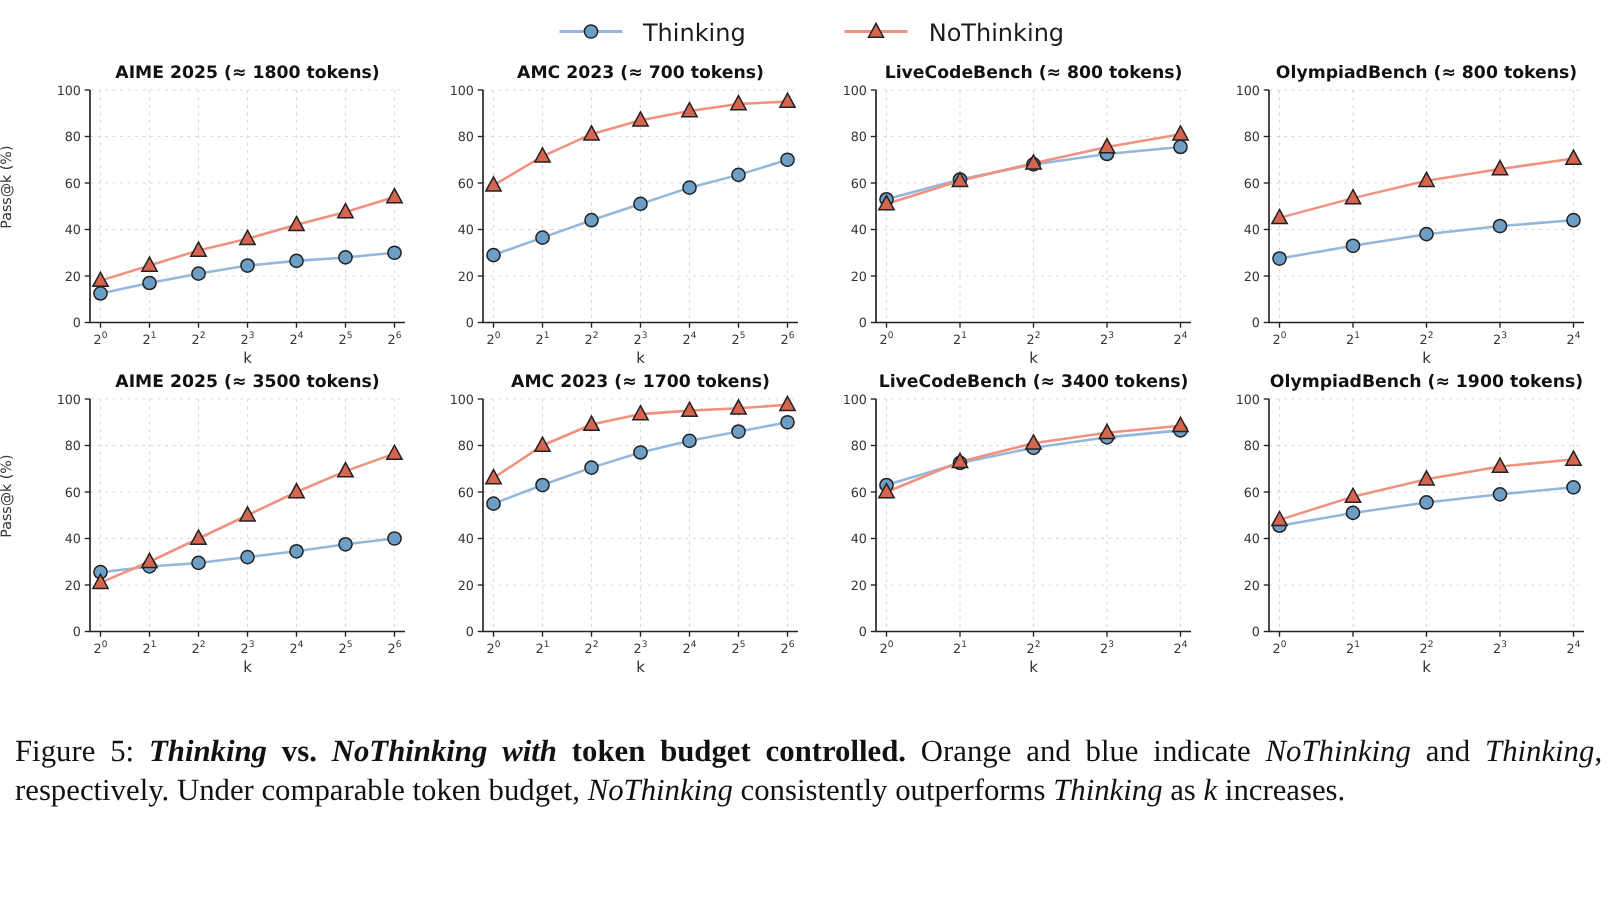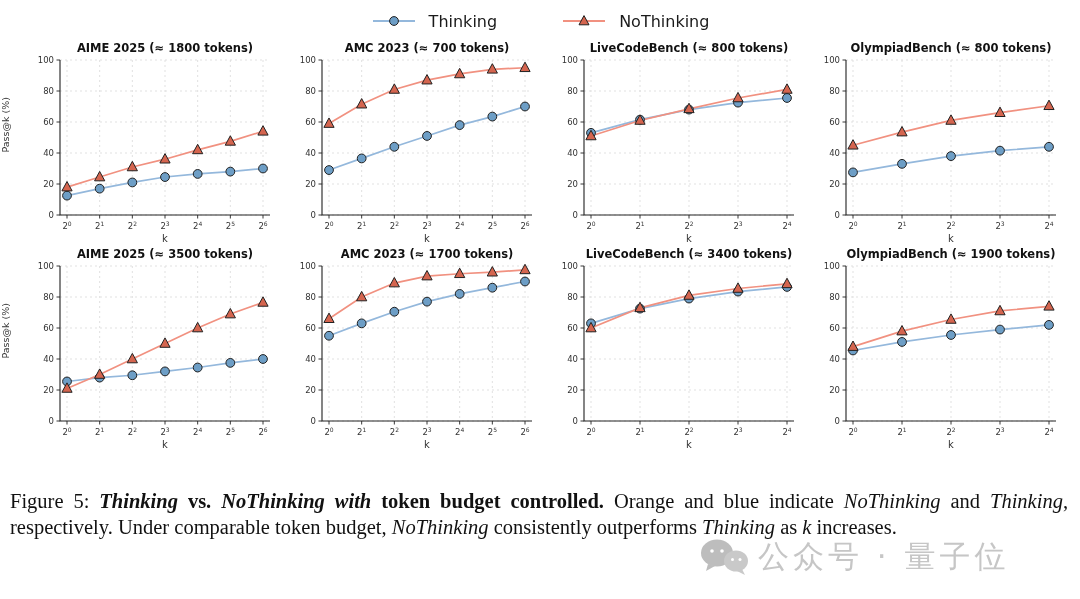--- a/index.html
+++ b/index.html
@@ -512,29 +512,16 @@
         <circle cx="198" cy="83.55000000000001" r="4.4" fill="#6d9ec6" stroke="#222222" stroke-width="1"></circle>
         <circle cx="247" cy="78.9" r="4.4" fill="#6d9ec6" stroke="#222222" stroke-width="1"></circle>
         <path d="M 51 95.00000000000001 L 56.1 104.4 L 45.9 104.4 Z" fill="#d5654f" stroke="#222222" stroke-width="1"></path>
         <path d="M 100 79.50000000000001 L 105.1 88.9 L 94.9 88.9 Z" fill="#d5654f" stroke="#222222" stroke-width="1"></path>
         <path d="M 149 67.875 L 154.1 77.27499999999999 L 143.9 77.27499999999999 Z" fill="#d5654f" stroke="#222222" stroke-width="1"></path>
         <path d="M 198 59.35 L 203.1 68.75 L 192.9 68.75 Z" fill="#d5654f" stroke="#222222" stroke-width="1"></path>
         <path d="M 247 54.699999999999996 L 252.1 64.1 L 241.9 64.1 Z" fill="#d5654f" stroke="#222222" stroke-width="1"></path>
       </svg>
   </div>
 
-  <div class="watermark">
-    <svg width="52" height="40" viewBox="0 0 52 40">
-      <ellipse cx="19" cy="16" rx="16" ry="13.5" fill="#bdbdbd"></ellipse>
-      <path d="M10 27 L8 34 L17 29 Z" fill="#bdbdbd"></path>
-      <ellipse cx="38" cy="24" rx="12" ry="10.5" fill="#c9c9c9"></ellipse>
-      <path d="M44 32 L47 38 L39 34 Z" fill="#c9c9c9"></path>
-      <circle cx="14" cy="14" r="1.8" fill="#ffffff"></circle>
-      <circle cx="24" cy="14" r="1.8" fill="#ffffff"></circle>
-      <circle cx="34.5" cy="22.5" r="1.5" fill="#ffffff"></circle>
-      <circle cx="42" cy="22.5" r="1.5" fill="#ffffff"></circle>
-    </svg>
-    <span>公众号 · 量子位</span>
-  </div>
 
   <p class="caption"><span class="seg-roman">Figure 5:  </span><span class="seg-bold-italic">Thinking</span><span class="seg-roman"> </span><span class="seg-bold">vs.</span><span class="seg-roman">  </span><span class="seg-bold-italic">NoThinking with</span><span class="seg-roman"> </span><span class="seg-bold">token budget controlled.</span><span class="seg-roman">  Orange and blue indicate </span><span class="seg-italic">NoThinking</span><span class="seg-roman"> and </span><span class="seg-italic">Thinking</span><span class="seg-roman">, respectively. Under comparable token budget, </span><span class="seg-italic">NoThinking</span><span class="seg-roman"> consistently outperforms </span><span class="seg-italic">Thinking</span><span class="seg-roman"> as </span><span class="seg-italic">k</span><span class="seg-roman"> increases.</span></p>
 
 </div>
 
 </body></html>

